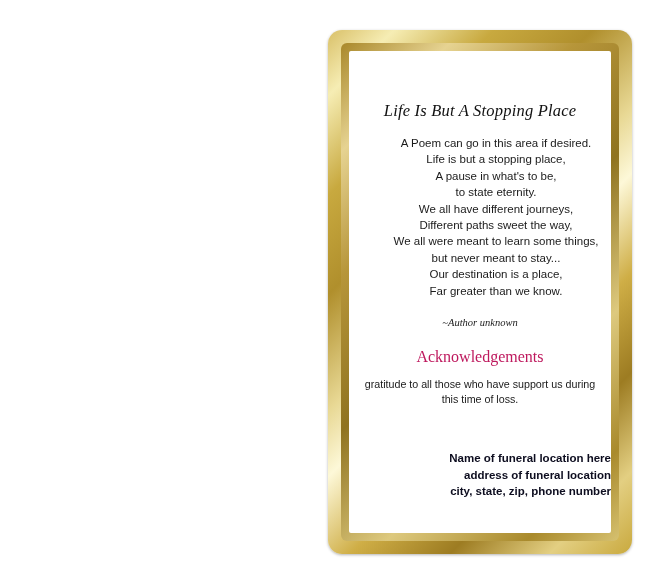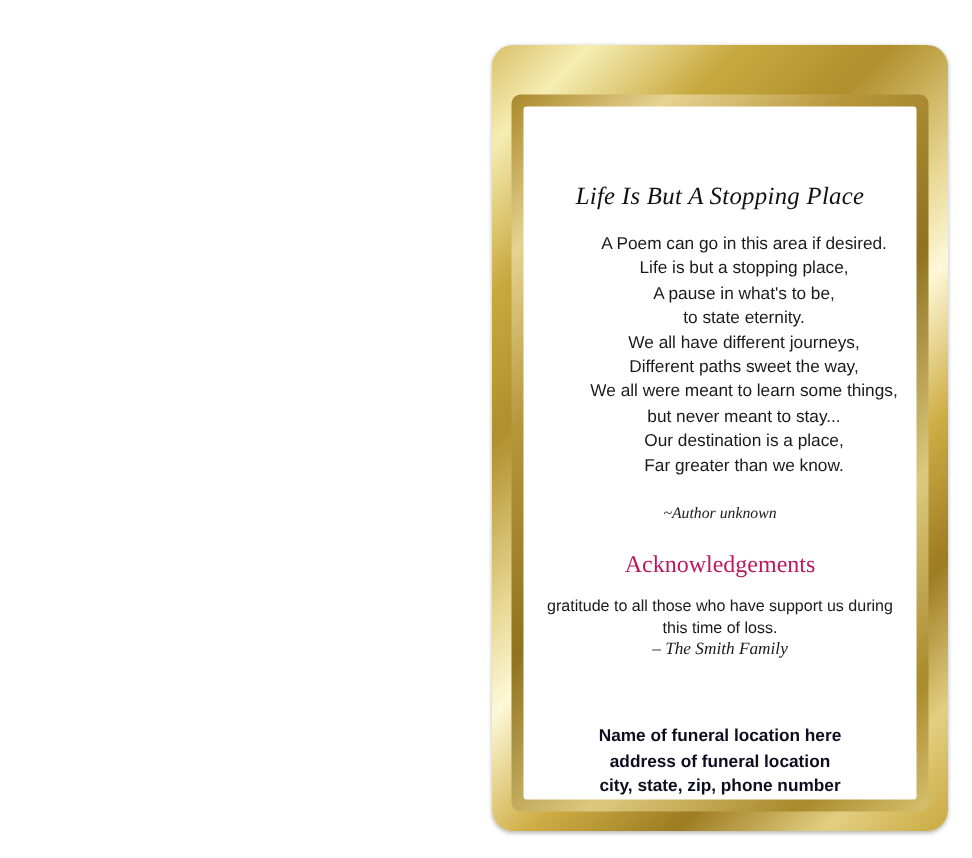--- a/index.html
+++ b/index.html
@@ -64,21 +64,20 @@
     bottom: 13px;
     border-radius: 6px;
     background: linear-gradient(135deg,
         #a9882a 0%,
         #e6d392 14%,
         #b7963a 30%,
         #8f7320 50%,
         #ddc97e 70%,
         #a98a2c 88%,
         #d6c170 100%);
-    margin-top: 20px;
   }
 
   
   .frame-paper {
     position: absolute;
     left: 8px;
     top: 8px;
     right: 8px;
     bottom: 8px;
     background: #ffffff;
@@ -143,20 +142,21 @@
     font-size: 11.5px;
     color: #1a1a1a;
   }
 
   .location-block {
     margin-top: 44px;
     font-weight: bold;
     font-size: 11.5px;
     line-height: 16.5px;
     color: #0d0d1f;
+    text-align: right;
   }
   .location-block .ln { display: block; }
 </style>
 </head>
 <body>
 
 <div id="page-wrap">
 
   <div class="page-sheet">
 
@@ -183,21 +183,20 @@
 
             <div class="poem-attrib">~Author unknown</div>
 
             <div class="ack-title">Acknowledgements</div>
 
             <div class="ack-body">
               <span class="ln">gratitude to all those who have support us during</span>
               <span class="ln">this time of loss.</span>
             </div>
 
-            <div class="ack-sign">– The Smith Family</div>
 
             <div class="location-block">
               <span class="ln">Name of funeral location here</span>
               <span class="ln">address of funeral location</span>
               <span class="ln">city, state, zip, phone number</span>
             </div>
 
           </div>
 
         </div>

